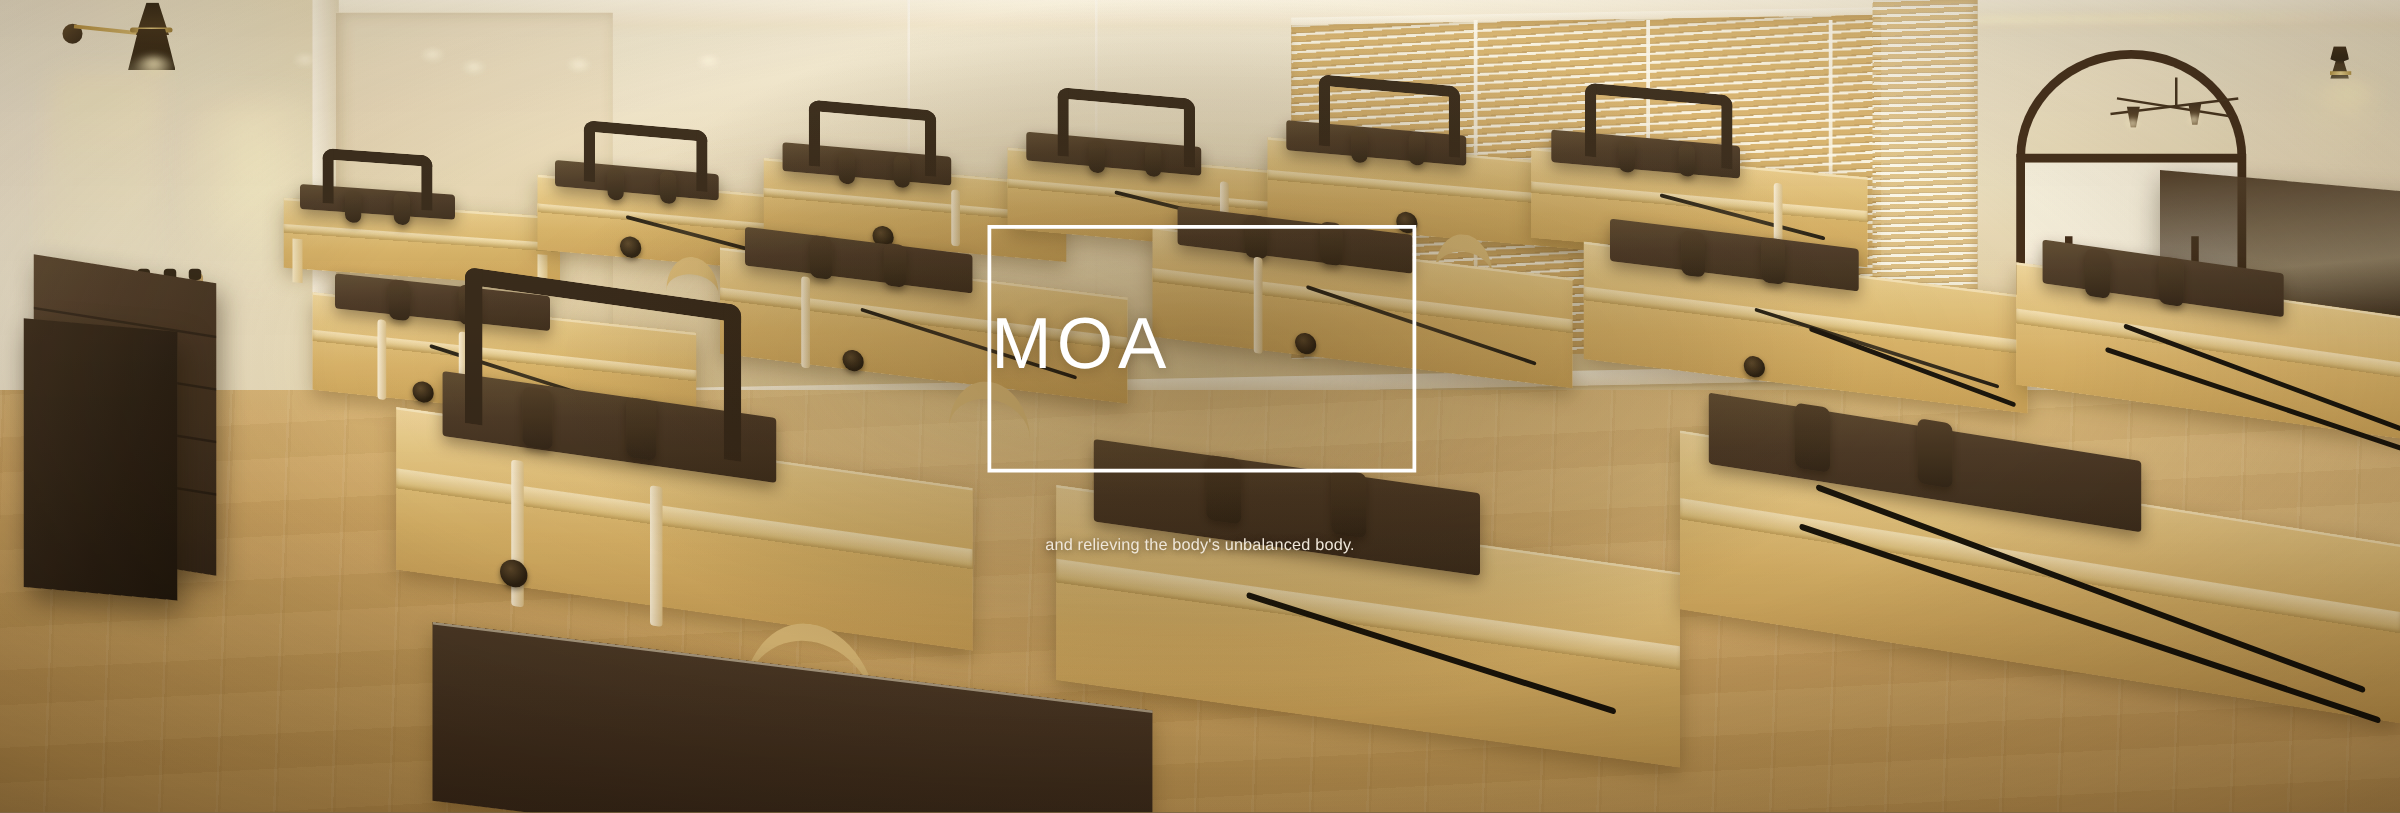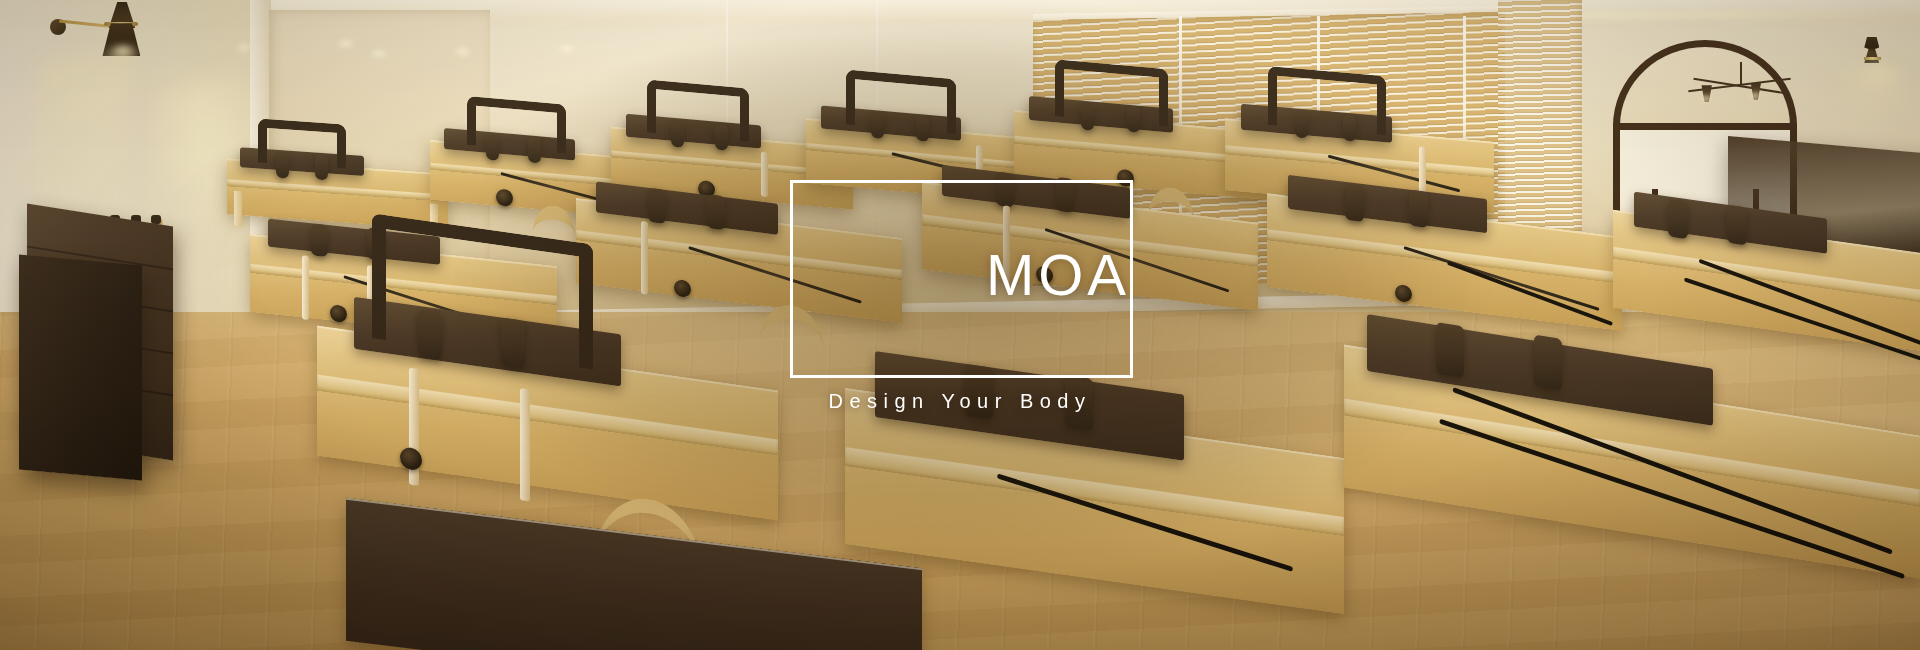--- a/index.html
+++ b/index.html
@@ -381,21 +381,21 @@
     display:flex; flex-direction:column;
     align-items:center;
     z-index:30;
   }
   .logo-frame {
     position:absolute;
     left:790px; top:180px;
     width:343px; height:198px;
     border:3px solid #ffffff;
     display:flex; flex-direction:column;
-    align-items:flex-end; justify-content:center;
+    align-items:flex-start; justify-content:center;
   }
   .brand-1, .brand-2 {
     color:#ffffff;
     font-weight:400;
     line-height:1;
     font-family:"Liberation Sans", sans-serif;
     text-shadow:0 1px 10px rgba(40,24,4,.35);
   }
   .brand-1 { font-size:58px; letter-spacing:4px; margin-bottom:8px; }
   .brand-2 { font-size:58px; letter-spacing:2px; }
@@ -690,19 +690,19 @@
     <div class="grade"></div>
     <div class="scrim"></div>
   </div>
 
   <div class="overlay">
 
     <div class="logo-frame">
       <div class="brand-1">MOA</div>
     </div>
 
-    <div class="tagline">Design Your Body</div>
 
     <div class="blurb">
+      <span>and relieving the body's unbalanced body.</span>
     </div>
 
   </div>
 </div>
 
 </body></html>

